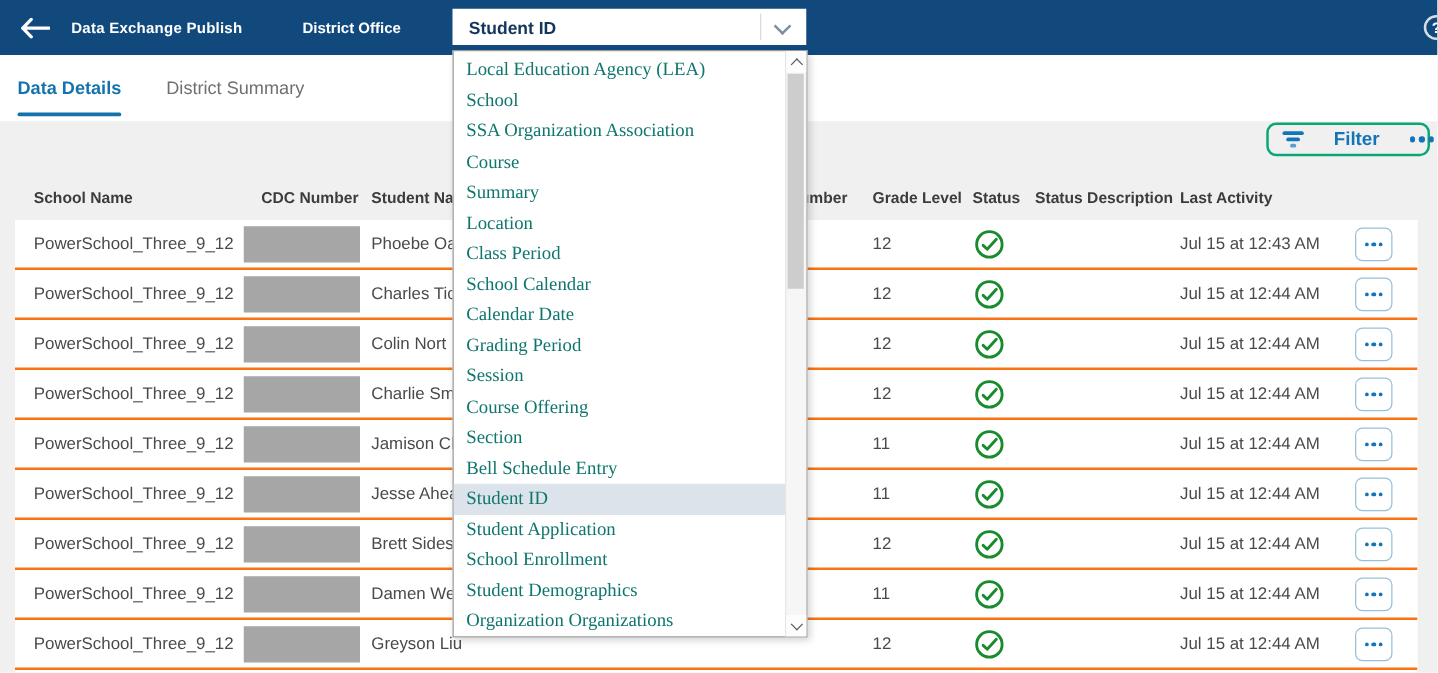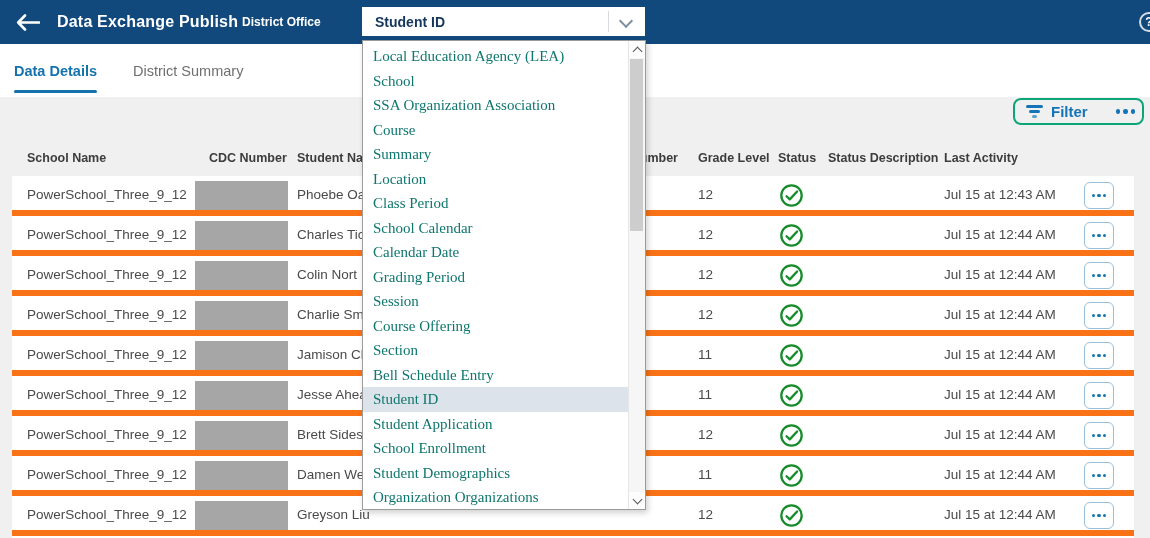--- a/index.html
+++ b/index.html
@@ -5,52 +5,52 @@
   html,body{margin:0;padding:0;}
   body{
     width:1150px;height:538px;position:relative;overflow:hidden;
     background:#f0f0f1;font-family:"Liberation Sans",sans-serif;
     -webkit-font-smoothing:antialiased;
   }
   
   .topbar{position:absolute;left:0;top:0;width:1150px;height:44px;background:#11497d;}
   .back{position:absolute;left:16px;top:0;height:44px;display:flex;align-items:center;cursor:pointer;}
   .tb-text{position:absolute;top:0;height:44px;display:flex;align-items:center;color:#fff;font-weight:bold;}
-  .title{left:57px;font-size:16px;letter-spacing:.2px;}
+  .title{left:57px;font-size:12px;letter-spacing:.2px;}
   .context{left:242px;font-size:12px;}
   .select{position:absolute;left:362px;top:7px;width:283px;height:29px;background:#fff;box-sizing:border-box;display:flex;align-items:center;cursor:pointer;}
   .select-value{margin-left:13px;font-size:14px;font-weight:bold;color:#14365c;}
   .select-divider{position:absolute;right:36px;top:4px;bottom:4px;width:1px;background:#d7dbe0;}
   .chev{position:absolute;right:14px;top:9px;width:8px;height:8px;border-right:2px solid #7c8ea0;border-bottom:2px solid #7c8ea0;transform:rotate(45deg);}
   .help{position:absolute;left:1139px;top:12px;width:20px;height:20px;border:2px solid #d5dde6;border-radius:50%;box-sizing:border-box;display:flex;align-items:center;justify-content:center;color:#fff;font-size:12px;font-weight:bold;cursor:pointer;}
   
   .tabbar{position:absolute;left:0;top:44px;width:1150px;height:53px;background:#fff;display:flex;padding-left:14px;gap:36px;box-sizing:border-box;}
   .tab{position:relative;display:flex;align-items:center;font-size:14.5px;color:#6f6f6f;cursor:pointer;}
   .tab.active{color:#1473ad;font-weight:bold;}
   .tab .underline{display:none;}
   .tab.active .underline{display:block;position:absolute;left:0;right:0;bottom:4px;height:3px;background:#1473ad;border-radius:2px;}
   
-  .filter-btn{position:absolute;left:1013px;top:98px;width:131px;height:27px;border:2px solid #0ba678;border-radius:8px;box-sizing:border-box;display:flex;align-items:center;padding:0 7px 0 11px;gap:8px;cursor:pointer;}
+  .filter-btn{position:absolute;left:1013px;top:98px;width:131px;height:27px;border:2px solid #0ba678;border-radius:8px;box-sizing:border-box;display:flex;align-items:center;padding:0 7px 0 11px;gap:24px;cursor:pointer;}
   .filter-icon{display:flex;flex-direction:column;align-items:center;gap:2px;width:17px;}
   .filter-icon i{display:block;height:3px;border-radius:2px;background:#1474b8;}
   .filter-icon i:nth-child(1){width:17px;}
   .filter-icon i:nth-child(2){width:11px;}
   .filter-icon i:nth-child(3){width:5px;background:#5d9fcb;}
   .filter-label{font-size:15px;font-weight:bold;color:#1474b8;}
   .kebab{display:flex;gap:3px;margin-left:auto;align-items:center;}
   .kebab i{width:4.5px;height:4.5px;border-radius:50%;background:#1474b8;}
   
   .thead{position:absolute;left:0;top:140px;width:1150px;height:36px;font-size:12.5px;font-weight:bold;color:#3c3c3c;}
   .thead span{position:absolute;line-height:36px;white-space:nowrap;}
   .c0{left:27px}.c1{left:209px}.c2{left:297px}
   .c3{left:500px;width:178px;text-align:right;overflow:hidden;}
   .c4{left:698px}.c5{left:778px}.c6{left:828px}.c7{left:944px}
   
   .card{position:absolute;left:12px;top:176px;width:1122px;height:362px;background:#fff;overflow:hidden;}
-  .row{position:relative;height:40px;box-sizing:border-box;border-bottom:6px solid #f97316;background:#fff;}
+  .row{position:relative;height:40px;box-sizing:border-box;border-bottom:2px solid #f97316;background:#fff;}
   .cell{position:absolute;line-height:38px;font-size:13.5px;color:#4a4a4a;white-space:nowrap;}
   .school{left:15px}.name{left:285px}.grade{left:686px}.desc{left:816px}.last{left:932px}
   .cdc-block{position:absolute;left:183px;top:5px;width:93px;height:29px;background:#a6a6a6;}
   .status{position:absolute;left:767px;top:7px;width:25px;height:25px;}
   .row-menu{position:absolute;left:1072px;top:6px;width:30px;height:27px;border:1.5px solid #98bfd9;border-radius:6px;background:#fff;display:flex;align-items:center;justify-content:center;gap:2px;padding:0;cursor:pointer;}
   .row-menu i{width:3.5px;height:3.5px;border-radius:50%;background:#1474b8;}
   
   .dropdown{position:absolute;left:362px;top:40px;width:284px;height:470px;background:#fff;border:1px solid #9b9b9b;box-sizing:border-box;z-index:40;box-shadow:2px 3px 6px rgba(0,0,0,.18);}
   .dd-items{position:absolute;left:0;top:3px;right:17px;}
   .dd-item{height:24.5px;line-height:24.5px;padding-left:10px;font-family:Liberation Serif, serif;font-size:15px;color:#0f766e;white-space:nowrap;cursor:pointer;}

